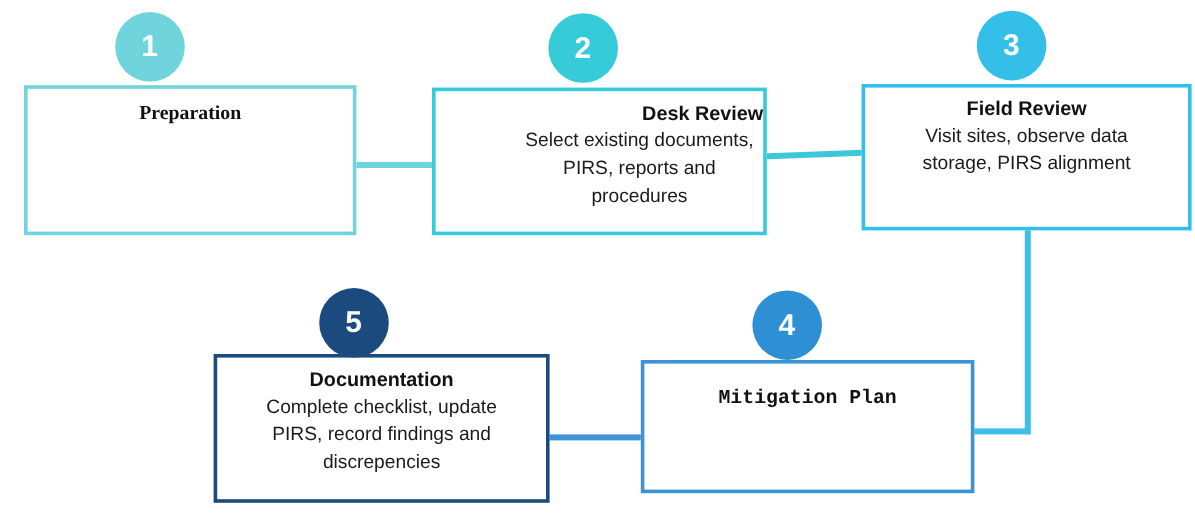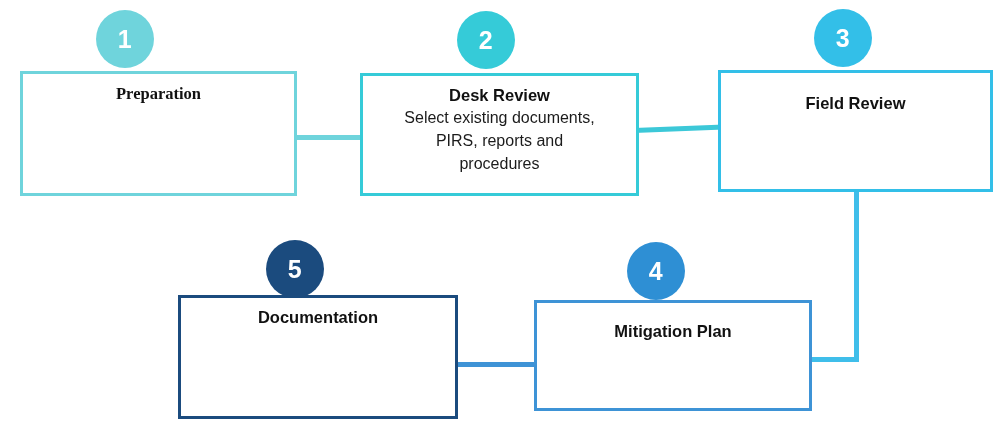--- a/index.html
+++ b/index.html
@@ -95,41 +95,46 @@
   <div class="circle" style="left:96px; top:10px; background:#6FD4DC;">
     <span>1</span>
   </div>
   <div class="box" style="left:20px; top:71px; width:277px; height:125px; border-color:#6FD4DC;font-family:Liberation Serif, serif;">
     <div class="box-title">Preparation</div>
   </div>
 
   <div class="circle" style="left:457px; top:11px; background:#35CBD8;">
     <span>2</span>
   </div>
-  <div class="box" style="left:360px; top:73px; width:279px; height:123px; border-color:#35CBD8;">
+  <div class="box" style="left:360px; top:73px; width:279px; height:123px; border-color:#35CBD8;align-items:flex-end;">
     <div class="box-title">Desk Review</div>
     <div class="box-desc">Select existing documents,
 PIRS, reports and
 procedures</div>
   </div>
 
   <div class="circle" style="left:814px; top:9px; background:#33BFE8;">
     <span>3</span>
   </div>
-  <div class="box" style="left:718px; top:70px; width:275px; height:122px; border-color:#33BFE8; padding-top:20px;">
+  <div class="box" style="left:718px; top:70px; width:275px; height:122px; border-color:#33BFE8; padding-top:8px;">
     <div class="box-title">Field Review</div>
+    <div class="box-desc">Visit sites, observe data
+storage, PIRS alignment</div>
   </div>
 
   <div class="circle" style="left:266px; top:240px; background:#1B4B7E;">
     <span>5</span>
   </div>
   <div class="box" style="left:178px; top:295px; width:280px; height:124px; border-color:#1B4B7E;">
     <div class="box-title">Documentation</div>
+    <div class="box-desc">Complete checklist, update
+PIRS, record findings and
+discrepencies</div>
   </div>
 
   <div class="circle" style="left:627px; top:242px; background:#2E8FD4;">
     <span>4</span>
   </div>
-  <div class="box" style="left:534px; top:300px; width:278px; height:111px; border-color:#3E93D6; padding-top:18px;">
+  <div class="box" style="left:534px; top:300px; width:278px; height:111px; border-color:#3E93D6; padding-top:18px;font-family:Liberation Mono, monospace;">
     <div class="box-title">Mitigation Plan</div>
   </div>
 
 </div>
 
 </body></html>

